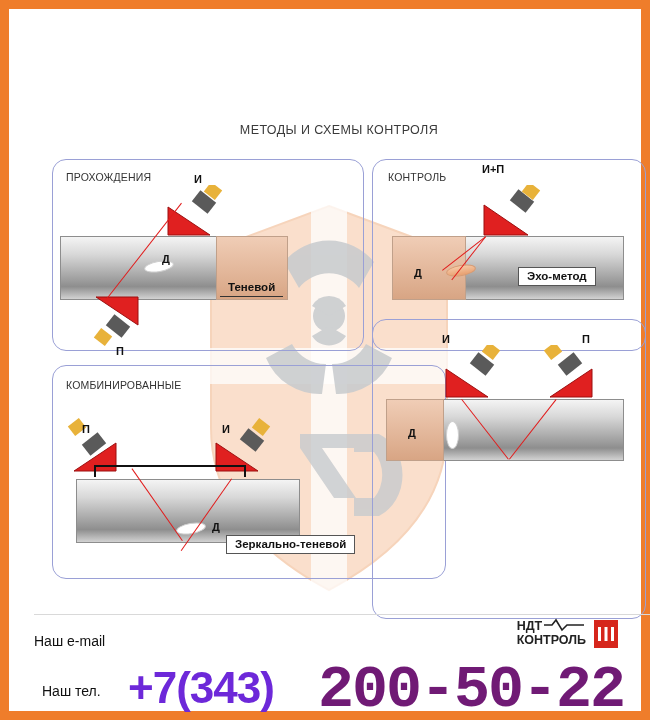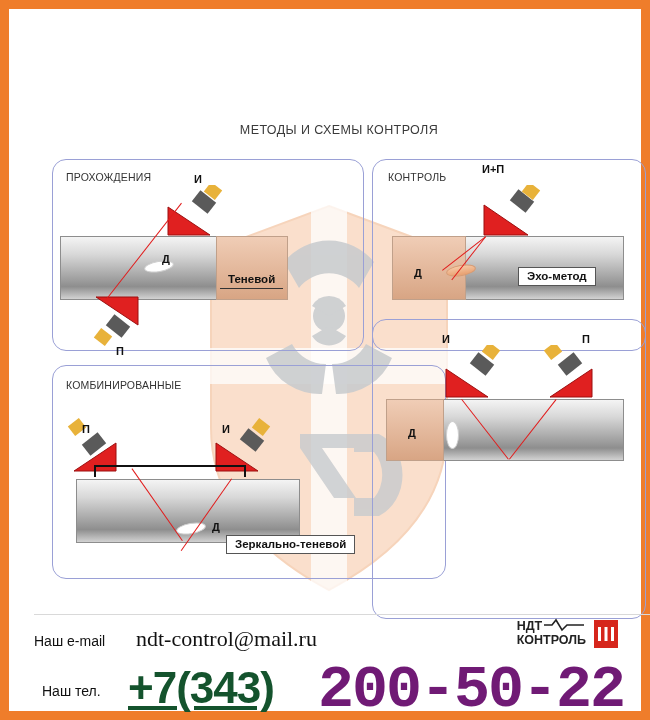--- a/index.html
+++ b/index.html
@@ -125,23 +125,22 @@
     font-size:14px;color:#111;
   }
   .email{
     position:absolute;
     font-family:"Liberation Serif", serif;
     font-size:22px;color:#111;
   }
   .phone-code{
     position:absolute;
     font-family:"Liberation Sans", sans-serif;
-    font-size:44px;font-weight:bold;color:#14532d;
+    font-size:44px;font-weight:bold;color:#6d28d9;
     letter-spacing:-1px;
-    text-decoration:underline;
   }
   .phone-num{
     position:absolute;
     font-family:Liberation Mono, monospace;
     font-size:60px;font-weight:bold;color:#701a75;
     letter-spacing:-2px;
   }
   .logo-txt{
     position:absolute;
     right:46px;top:601px;
@@ -208,21 +207,21 @@
 
       <svg class="probe" style="left:52px;top:168px;width:72px;height:62px;" viewBox="0 0 72 62">
         <polygon points="10,6 52,6 52,34" fill="#e02020" stroke="#9c0f0f" stroke-width="1"></polygon>
         <rect x="22" y="28" width="20" height="14" fill="#5a5a5a" transform="rotate(38 32 35)"></rect>
         <rect x="10" y="40" width="14" height="12" fill="#e8b23a" transform="rotate(38 17 46)"></rect>
       </svg>
       <div class="lbl" style="left:82px;top:222px;">П</div>
 
       <div class="ray" style="left:72px;top:176px;width:122px;transform:rotate(-52deg);transform-origin:0 0;"></div>
 
-      <div class="tag" style="left:186px;top:148px;border:none;background:transparent;border-bottom:1.5px solid #333;text-align:right;">Теневой</div>
+      <div class="tag" style="left:186px;top:156px;border:none;background:transparent;border-bottom:1.5px solid #333;text-align:right;">Теневой</div>
 
       <div class="block" style="left:358px;top:113px;width:230px;height:62px;"></div>
       <div class="defect-box" style="left:358px;top:113px;width:72px;height:62px;"></div>
       <div class="flaw orange" style="left:412px;top:142px;"></div>
       <div class="dlabel" style="left:380px;top:144px;">Д</div>
 
       <svg class="probe" style="left:436px;top:62px;width:76px;height:56px;" viewBox="0 0 76 56">
         <polygon points="14,50 58,50 14,20" fill="#e02020" stroke="#9c0f0f" stroke-width="1"></polygon>
         <rect x="42" y="9" width="20" height="14" fill="#5a5a5a" transform="rotate(38 52 16)"></rect>
         <rect x="54" y="0" width="14" height="12" fill="#e8b23a" transform="rotate(38 61 6)"></rect>
@@ -280,21 +279,20 @@
 
       <div class="ray" style="left:428px;top:276px;width:76px;transform:rotate(52deg);transform-origin:0 0;"></div>
       <div class="ray" style="left:475px;top:336px;width:76px;transform:rotate(-52deg);transform-origin:0 0;"></div>
 
 
     </div>
 
     <div class="divider"></div>
 
     <div class="foot-lbl" style="left:16px;top:615px;">Наш e-mail</div>
-    <div class="email" style="left:118px;top:608px;">ndt-control@mail.ru</div>
 
     <div class="foot-lbl" style="left:24px;top:665px;">Наш тел.</div>
     <div class="phone-code" style="left:110px;top:645px;">+7(343)</div>
     <div class="phone-num" style="left:300px;top:638px;">200-50-22</div>
 
     <div class="logo-txt">
       <span>НДТ</span><br>
       <span>КОНТРОЛЬ</span>
     </div>
     <svg style="position:absolute;right:48px;top:600px;width:40px;height:14px;" viewBox="0 0 40 14">

